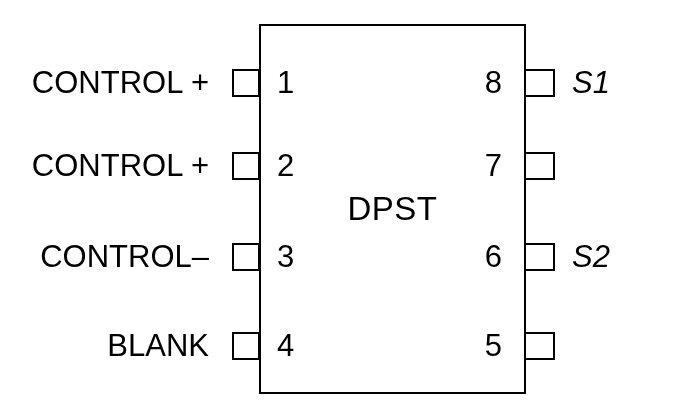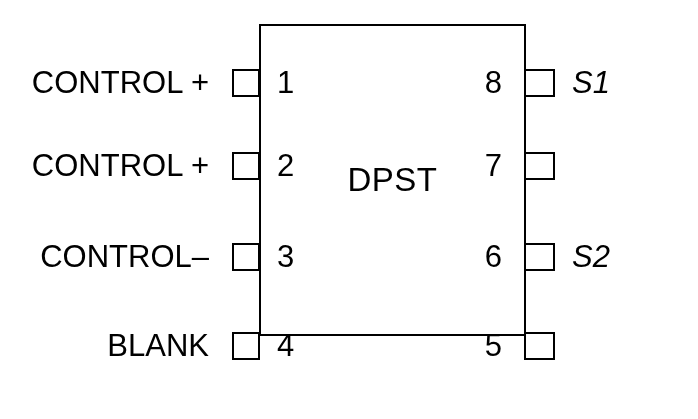--- a/index.html
+++ b/index.html
@@ -13,21 +13,21 @@
     width:698px;height:419px;
     background:var(--bg);
     overflow:hidden;
     font-family:"Liberation Sans","DejaVu Sans",sans-serif;
     color:var(--text);
   }
   
   .chip{
     position:absolute;
     left:259px;top:24px;
-    width:267px;height:312px;
+    width:267px;height:370px;
     box-sizing:border-box;
     border:2.5px solid var(--line);
     background:var(--bg);
     display:flex;align-items:center;justify-content:center;
   }
   .chip-label{
     font-size:33px;
     letter-spacing:0.5px;
   }
   

